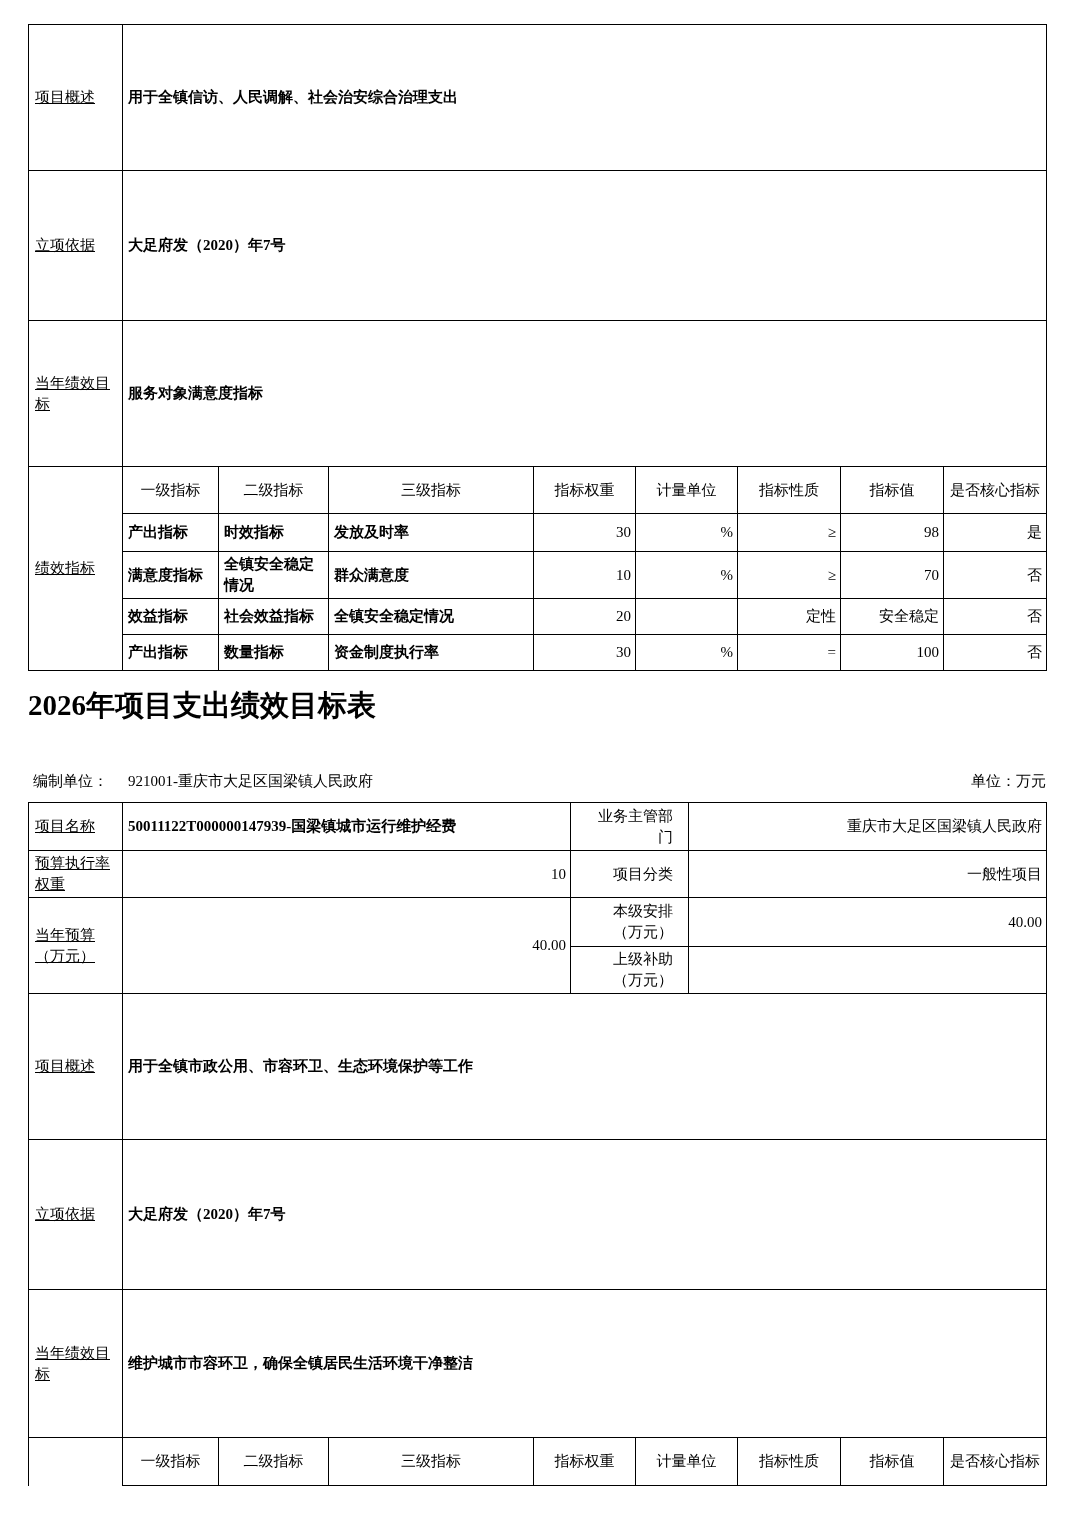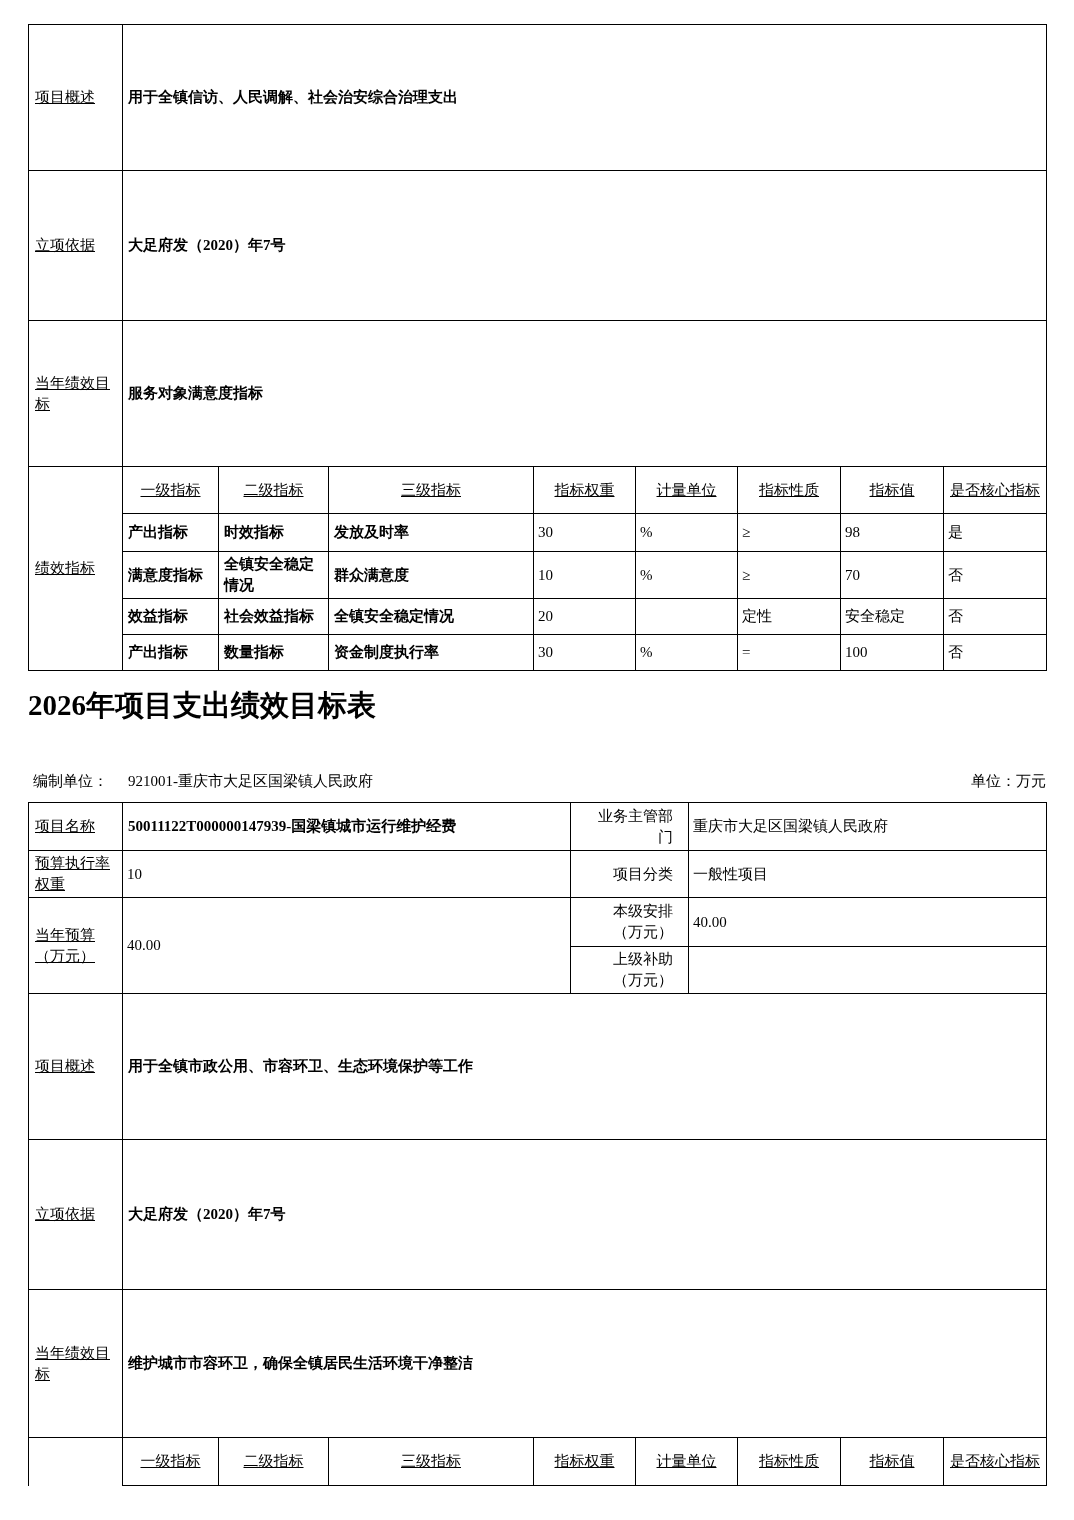--- a/index.html
+++ b/index.html
@@ -10,22 +10,22 @@
   .sheet{margin-left:28px;width:1018px;}
   table{border-collapse:collapse;table-layout:fixed;width:1018px;}
   td{
     border:1px solid #000;font-size:15px;line-height:1.4;color:#000;
     vertical-align:middle;overflow:hidden;line-break:strict;word-break:normal;
     padding:2px 4px;
   }
   td.label{padding:2px 6px;text-decoration:underline;}
   td.label2{text-align:right;padding:2px 15px;}
   td.val{text-align:left;padding:2px 4px 2px 5px;font-weight:bold;}
-  td.c{text-align:left;}
-  td.hdr{text-align:center;padding:2px 6px;text-decoration:underline;}
+  td.c{text-align:right;}
+  td.hdr{text-align:center;padding:2px 6px;}
   td.nobottom{border-bottom:none;}
   tr.h146{height:146px;} tr.h150{height:150px;} tr.h148{height:148px;}
   tr.h47{height:47px;} tr.h48{height:48px;} tr.h45{height:45px;}
   tr.h49{height:49px;} tr.h38{height:38px;} tr.h36{height:36px;}
   .tbl-top{margin-top:24px;}
   .doc-title{
     margin:14px 0 0 0;text-align:left;font-size:29px;font-weight:bold;
     line-height:40px;font-family:"Liberation Serif","DejaVu Serif",serif;
   }
   .meta-line{

